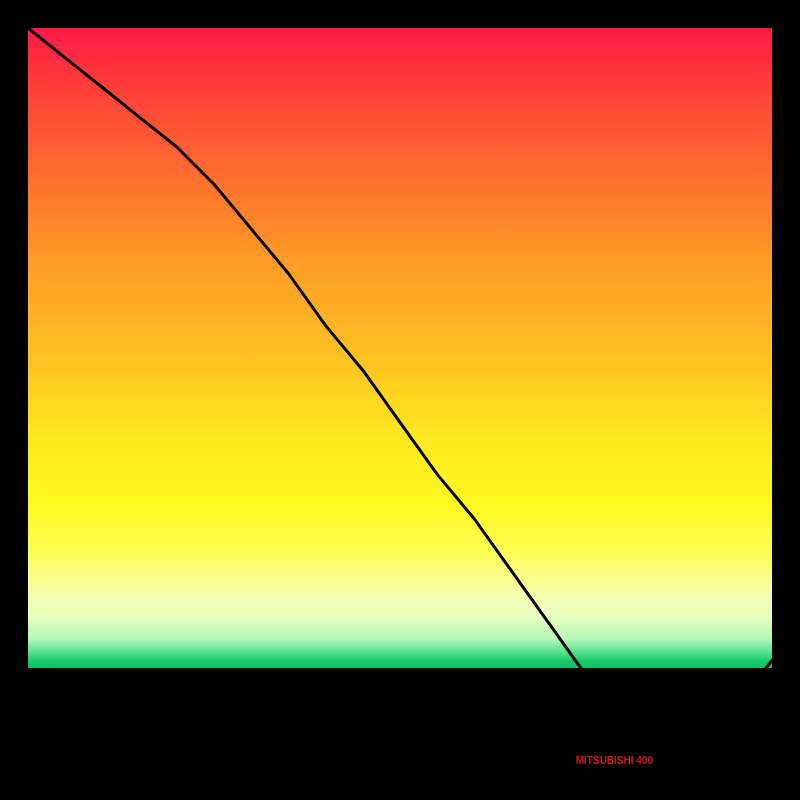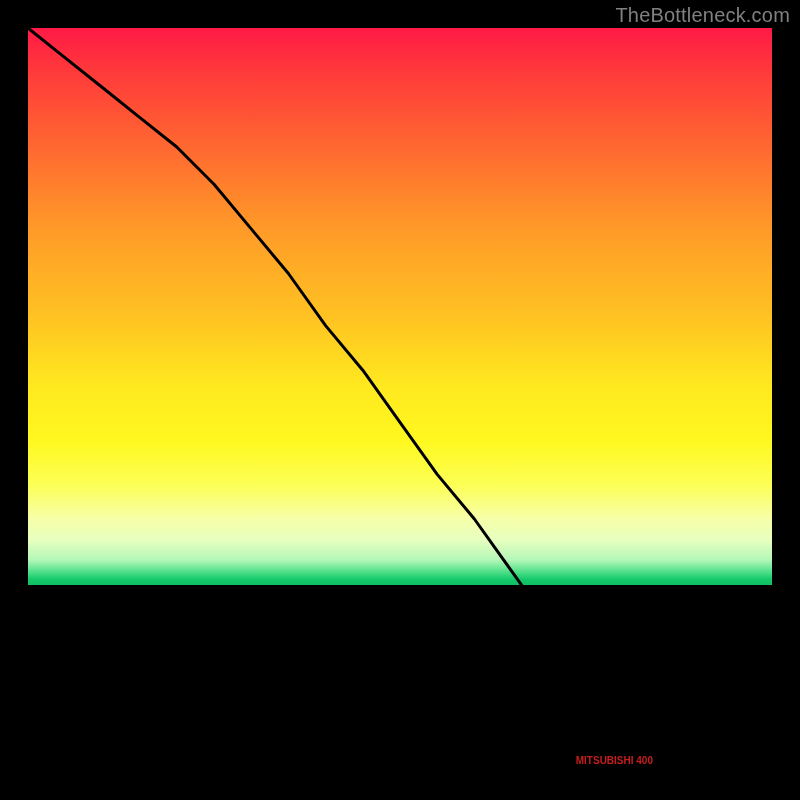--- a/index.html
+++ b/index.html
@@ -16,21 +16,21 @@
     left: 0; top: 0;
     width: 800px;
     height: 800px;
     background: #000;
   }
   .plot {
     position: absolute;
     left: 28px;
     top: 28px;
     width: 744px;
-    height: 557px;
+    height: 640px;
     background: linear-gradient(
       to bottom,
       #ff1a46 0%,
       #ff3a3a 8%,
       #ff6a30 22%,
       #ff9a28 36%,
       #ffc322 52%,
       #ffe81f 64%,
       #fff81f 74%,
       #fcff55 82%,
@@ -69,14 +69,13 @@
 
 <div class="frame">
 
   <div class="plot">
     <svg class="curve" width="744" height="744" viewBox="0 0 744 744">
       <path id="series-path" d="M0.0 0.0 L37.2 29.8 L74.4 59.5 L111.6 89.3 L148.8 119.0 L186.0 156.2 L223.2 200.9 L260.4 245.5 L297.6 297.6 L334.8 342.2 L372.0 394.3 L409.2 446.4 L446.4 491.0 L483.6 543.1 L520.8 595.2 L558.0 647.3 L595.2 699.4 L617.5 736.6 L654.7 736.6 L691.9 699.4 L744.0 632.4 " fill="none" stroke="#000" stroke-width="3" stroke-linejoin="round" stroke-linecap="round"></path>
     </svg>
     <div id="marker-label" class="marker-label" style="left: 547.76px; top: 726.56px;">MITSUBISHI 400</div>
   </div>
 
-  <div class="watermark">TheBottleneck.com</div>
 </div>
 
 </body></html>

